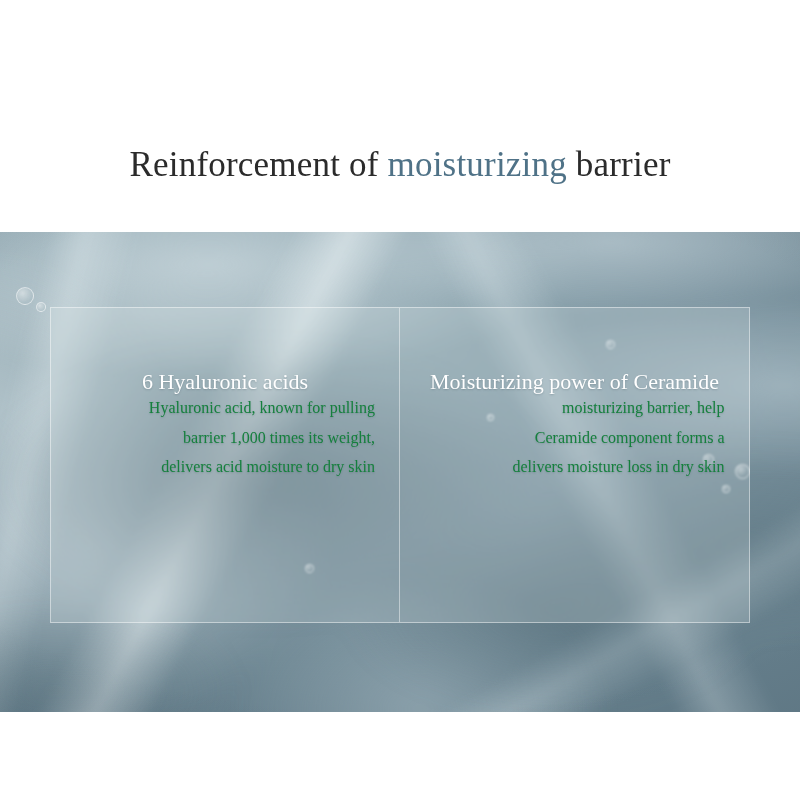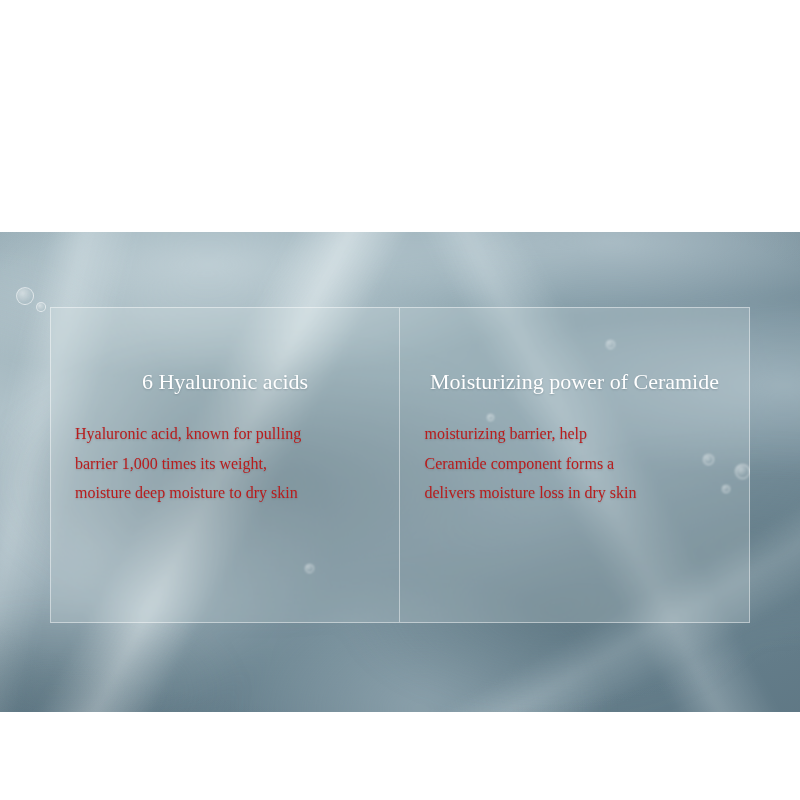--- a/index.html
+++ b/index.html
@@ -138,36 +138,38 @@
     font-family: "Liberation Serif", serif;
     font-size: 22px;
     line-height: 1;
     margin-top: 63px;
     text-align: center;
     color: #ffffff;
     text-shadow: 0 1px 2px rgba(60,80,90,0.30);
     white-space: nowrap;
   }
   .panel-body {
-    margin-top: 26px;
     width: 300px;
-    text-align: left;
+    text-align: right;
     font-family: "Liberation Serif", serif;
     font-size: 16px;
     line-height: 1.85;
-    color: #b91c1c;
+    color: #15803d;
     text-shadow: 0 1px 2px rgba(60,80,90,0.28);
   }
   .panel-body span { display: block; }
 </style>
 </head>
 <body>
 
 <div id="page">
 
+  <div class="headline-wrap">
+    <div class="headline"><span>Reinforcement of </span><span class="accent">moisturizing</span><span> barrier</span></div>
+  </div>
 
   <div class="photo">
     <div class="base"></div>
     <div class="ripple1"></div>
     <div class="ripple2"></div>
     <div class="streaks"></div>
     <div class="dark-swirl"></div>
 
     <div class="bubble" style="left:16px;  top:55px;  width:16px; height:16px;"></div>
     <div class="bubble" style="left:36px;  top:70px;  width:8px;  height:8px;"></div>
@@ -181,21 +183,21 @@
     <div class="vignette"></div>
   </div>
 
   <div class="panels">
 
     <div class="panel">
       <div class="panel-title">6 Hyaluronic acids</div>
       <div class="panel-body">
         <span>Hyaluronic acid, known for pulling</span>
         <span>barrier 1,000 times its weight,</span>
-        <span>moisture deep moisture to dry skin</span>
+        <span>delivers acid moisture to dry skin</span>
       </div>
     </div>
 
     <div class="panel">
       <div class="panel-title">Moisturizing power of Ceramide</div>
       <div class="panel-body">
         <span>moisturizing barrier, help</span>
         <span>Ceramide component forms a</span>
         <span>delivers moisture loss in dry skin</span>
       </div>

